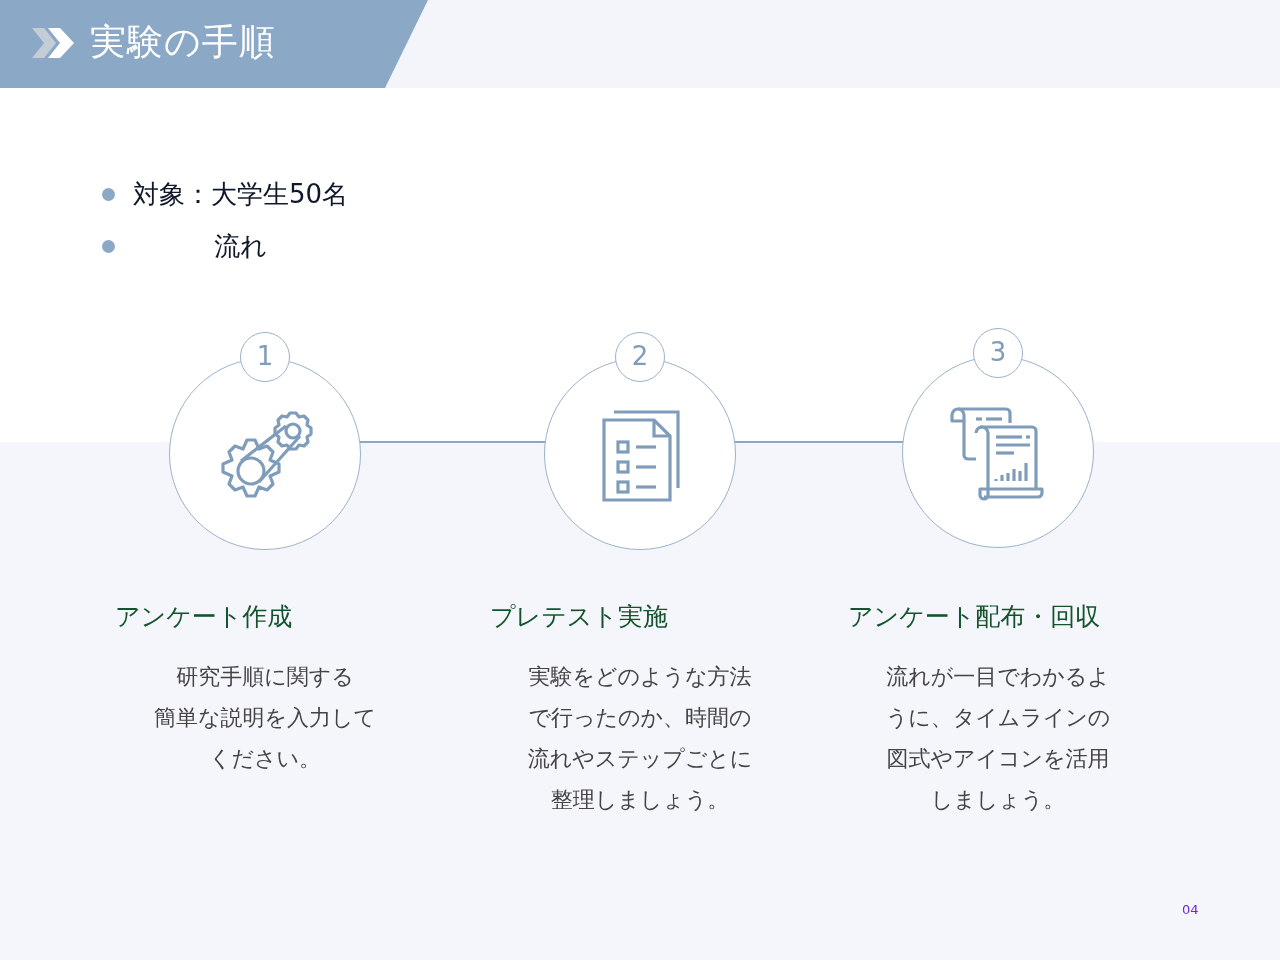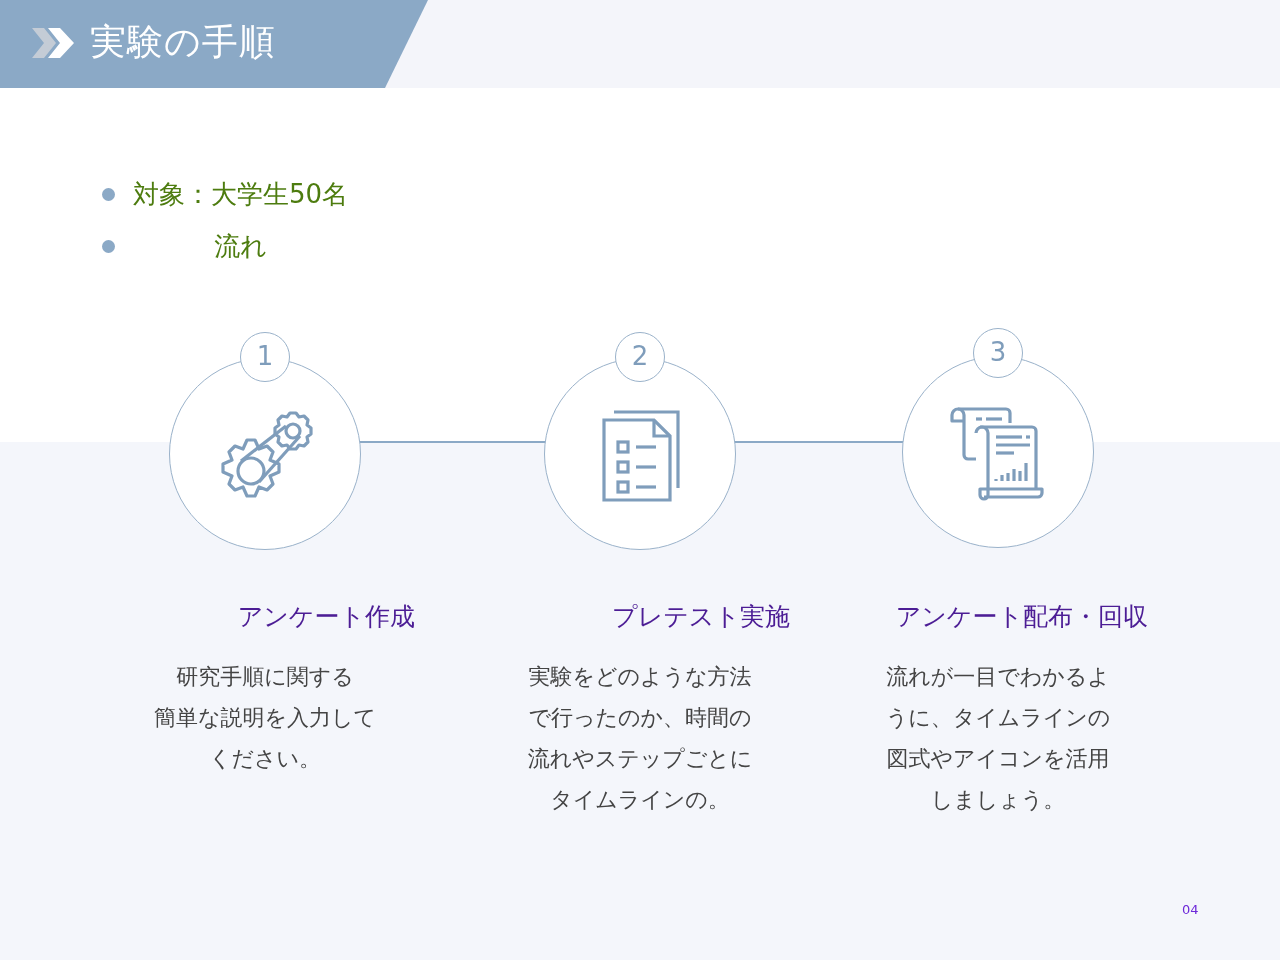--- a/index.html
+++ b/index.html
@@ -28,21 +28,21 @@
   .bottom-band {
     position: absolute; left: 0; top: 442px; width: 1280px; height: 518px;
     background: #f4f6fb;
   }
   .bullets {
     position: absolute; left: 102px; top: 170px;
     list-style: none;
   }
   .bullet {
     position: relative; padding-left: 31px;
-    font-size: 26px; color: #4d7c0f; line-height: 48px;
+    font-size: 26px; color: #0f172a; line-height: 48px;
     white-space: nowrap;
   }
   .bullet::before {
     content: ""; position: absolute; left: 0; top: 18px;
     width: 13px; height: 13px; border-radius: 50%; background: #8ba9c6;
   }
   .bullet.b3 { margin-top: 4px; text-align: center; }
   .connector {
     position: absolute; top: 441px; height: 2px; background: #8ba9c6;
   }
@@ -50,22 +50,22 @@
     position: absolute; width: 192px; height: 192px; border-radius: 50%;
     background: #ffffff; border: 1.5px solid #9ab2ca;
   }
   .step-num {
     position: absolute; width: 50px; height: 50px; border-radius: 50%;
     background: #ffffff; border: 1.5px solid #9ab2ca;
     font-size: 26px; color: #7f9dbb; text-align: center; line-height: 46px;
   }
   .step-icon { position: absolute; }
   .step-title {
-    position: absolute; width: 300px; text-align: right;
-    font-size: 25px; color: #4c1d95; line-height: 34px; white-space: nowrap;
+    position: absolute; width: 300px; text-align: left;
+    font-size: 25px; color: #14532d; line-height: 34px; white-space: nowrap;
   }
   .step-desc {
     position: absolute; width: 300px; text-align: center;
     font-size: 22px; color: #444; line-height: 41px;
   }
   .page-num {
     position: absolute; left: 1182px; top: 902px;
     font-size: 13px; color: #6d28d9;
   }
 </style>
@@ -122,21 +122,21 @@
   <rect x="18" y="74" width="10" height="10"></rect>
   <line x1="36" y1="39" x2="56" y2="39"></line>
   <line x1="36" y1="59" x2="56" y2="59"></line>
   <line x1="36" y1="79" x2="56" y2="79"></line>
 </svg>
 <div class="step-title" style="left:490px;top:600px;">プレテスト実施</div>
 <div class="step-desc" style="left:490px;top:656px;">
     <div>実験をどのような方法</div>
     <div>で行ったのか、時間の</div>
     <div>流れやステップごとに</div>
-    <div>タイムラインの。</div>
+    <div>整理しましょう。</div>
   </div>
 
 <div class="step-circle" style="left:902px;top:356px;"></div>
 <div class="step-num" style="left:973px;top:328px;">3</div>
 <svg class="step-icon" style="left:950px;top:405px;" width="96" height="96" viewBox="0 0 96 96" fill="none" stroke="#7f9dbb" stroke-width="3.2" stroke-linejoin="round">
 
   <path d="M14 26 V10 a6 6 0 0 0 -12 0 v6 h12"></path>
   <path d="M8 4 H56 a4 4 0 0 1 4 4 V18"></path>
   <path d="M14 26 V50 a4 4 0 0 0 4 4 H26"></path>
   <line x1="26" y1="14" x2="32" y2="14"></line>

